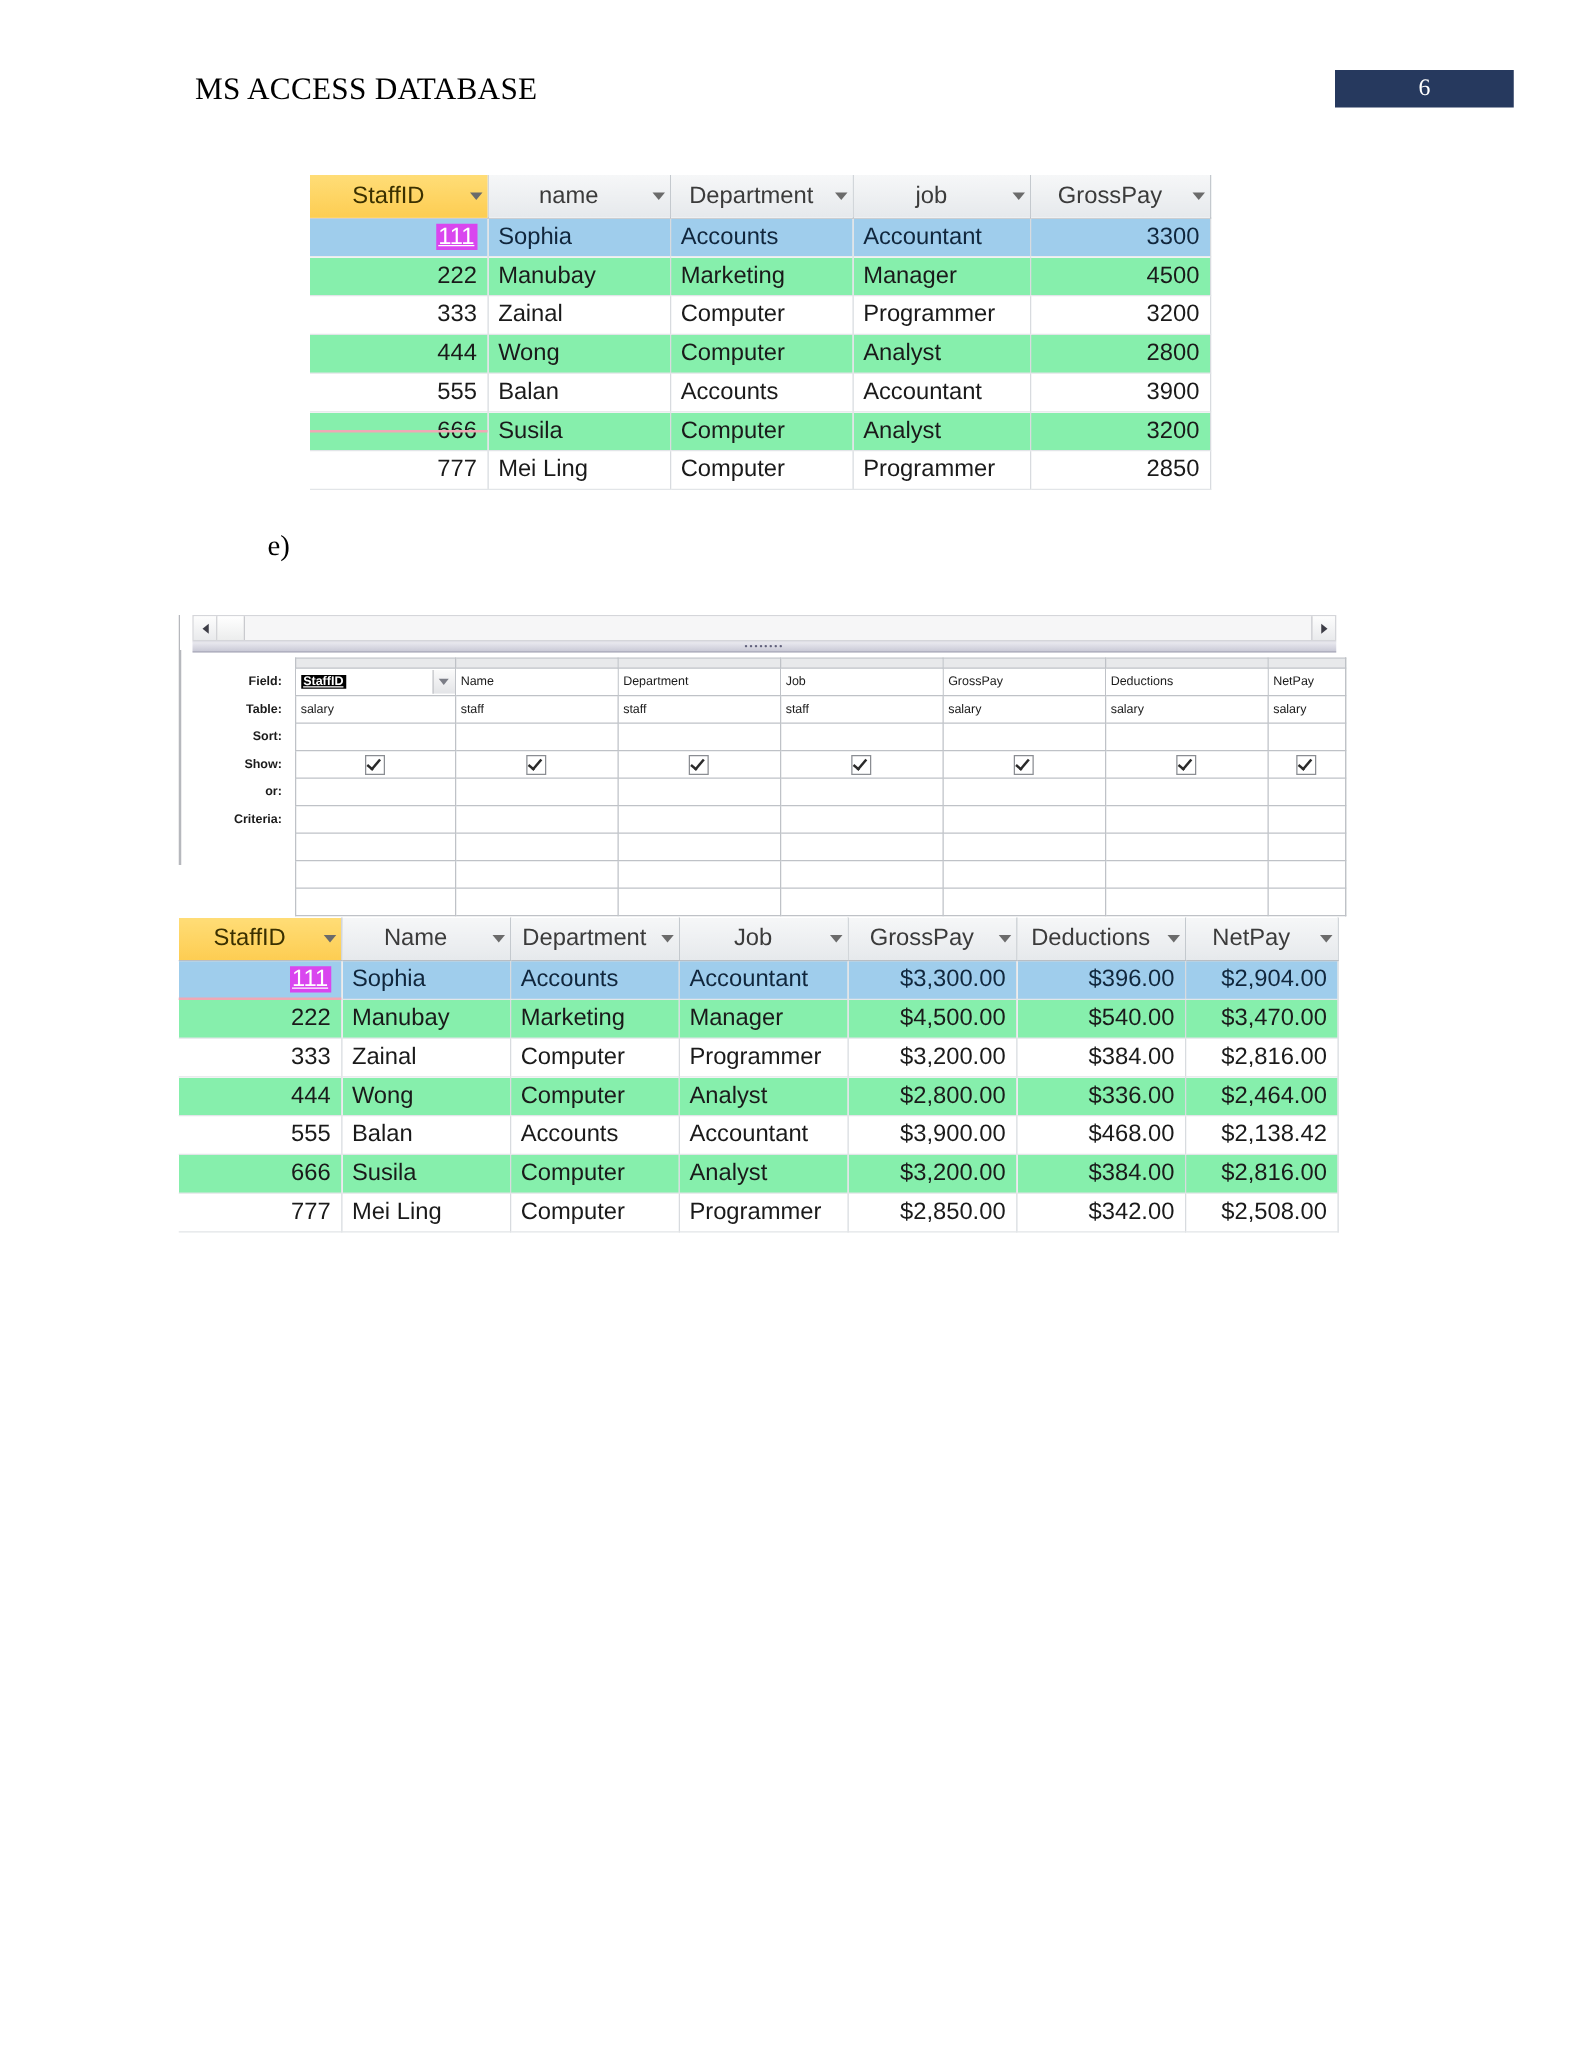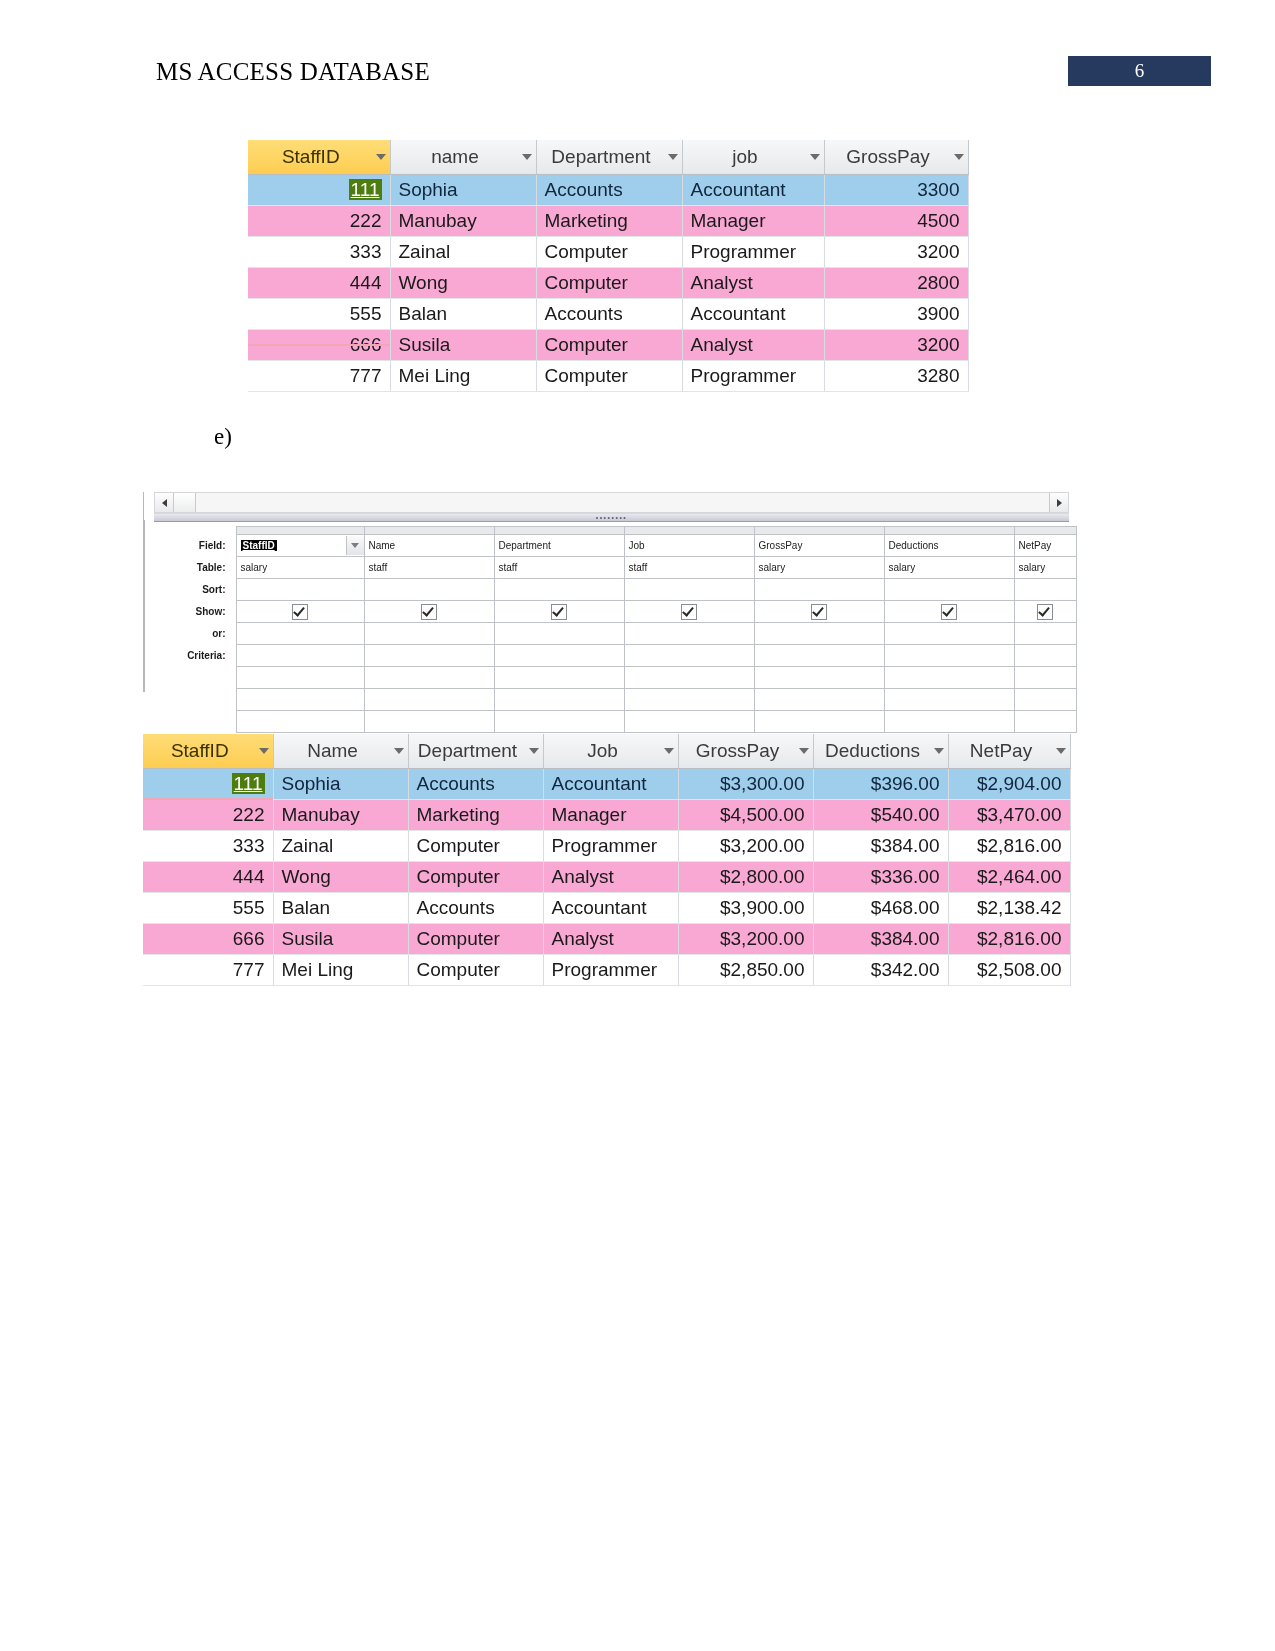--- a/index.html
+++ b/index.html
@@ -101,29 +101,29 @@
   .ds-body td {
     height: 30px;
     font-size: 19px;
     color: #1a1a1a;
     border-right: 1px solid #d8dbdf;
     border-bottom: 1px solid #e2e5e8;
     padding: 0 8px;
     white-space: nowrap;
     overflow: hidden;
   }
-  .ds-body tr.alt td { background: #f9a8d4; }
+  .ds-body tr.alt td { background: #86efac; }
   .ds-body tr.sel td {
     background: #9fcdec;
     color: #10263c;
   }
   .num { text-align: right; }
   .txt { text-align: left; margin-left: 44px; }
   .id-highlight {
-    background: #4d7c0f;
+    background: #d946ef;
     color: #ffffff;
     padding: 0 2px;
     text-decoration: underline;
   }
   .rowline {
     position: absolute;
     background: #f0a8b4;
     height: 2px;
   }
 
@@ -370,21 +370,21 @@
           <td class="txt">Susila</td>
           <td class="txt">Computer</td>
           <td class="txt">Analyst</td>
           <td class="num">3200</td>
         </tr>
         <tr>
           <td class="num">777</td>
           <td class="txt">Mei Ling</td>
           <td class="txt">Computer</td>
           <td class="txt">Programmer</td>
-          <td class="num">3280</td>
+          <td class="num">2850</td>
         </tr>
       </tbody>
   </table>
   <div class="rowline" style="left:0px; top:204px; width:142px;"></div>
 </div>
 
 <div class="list-label" style="left:214px; top:424px;">e)</div>
 
 <div class="qbe-window" style="left:143px; top:492px; width:926px; height:200px;">
 

